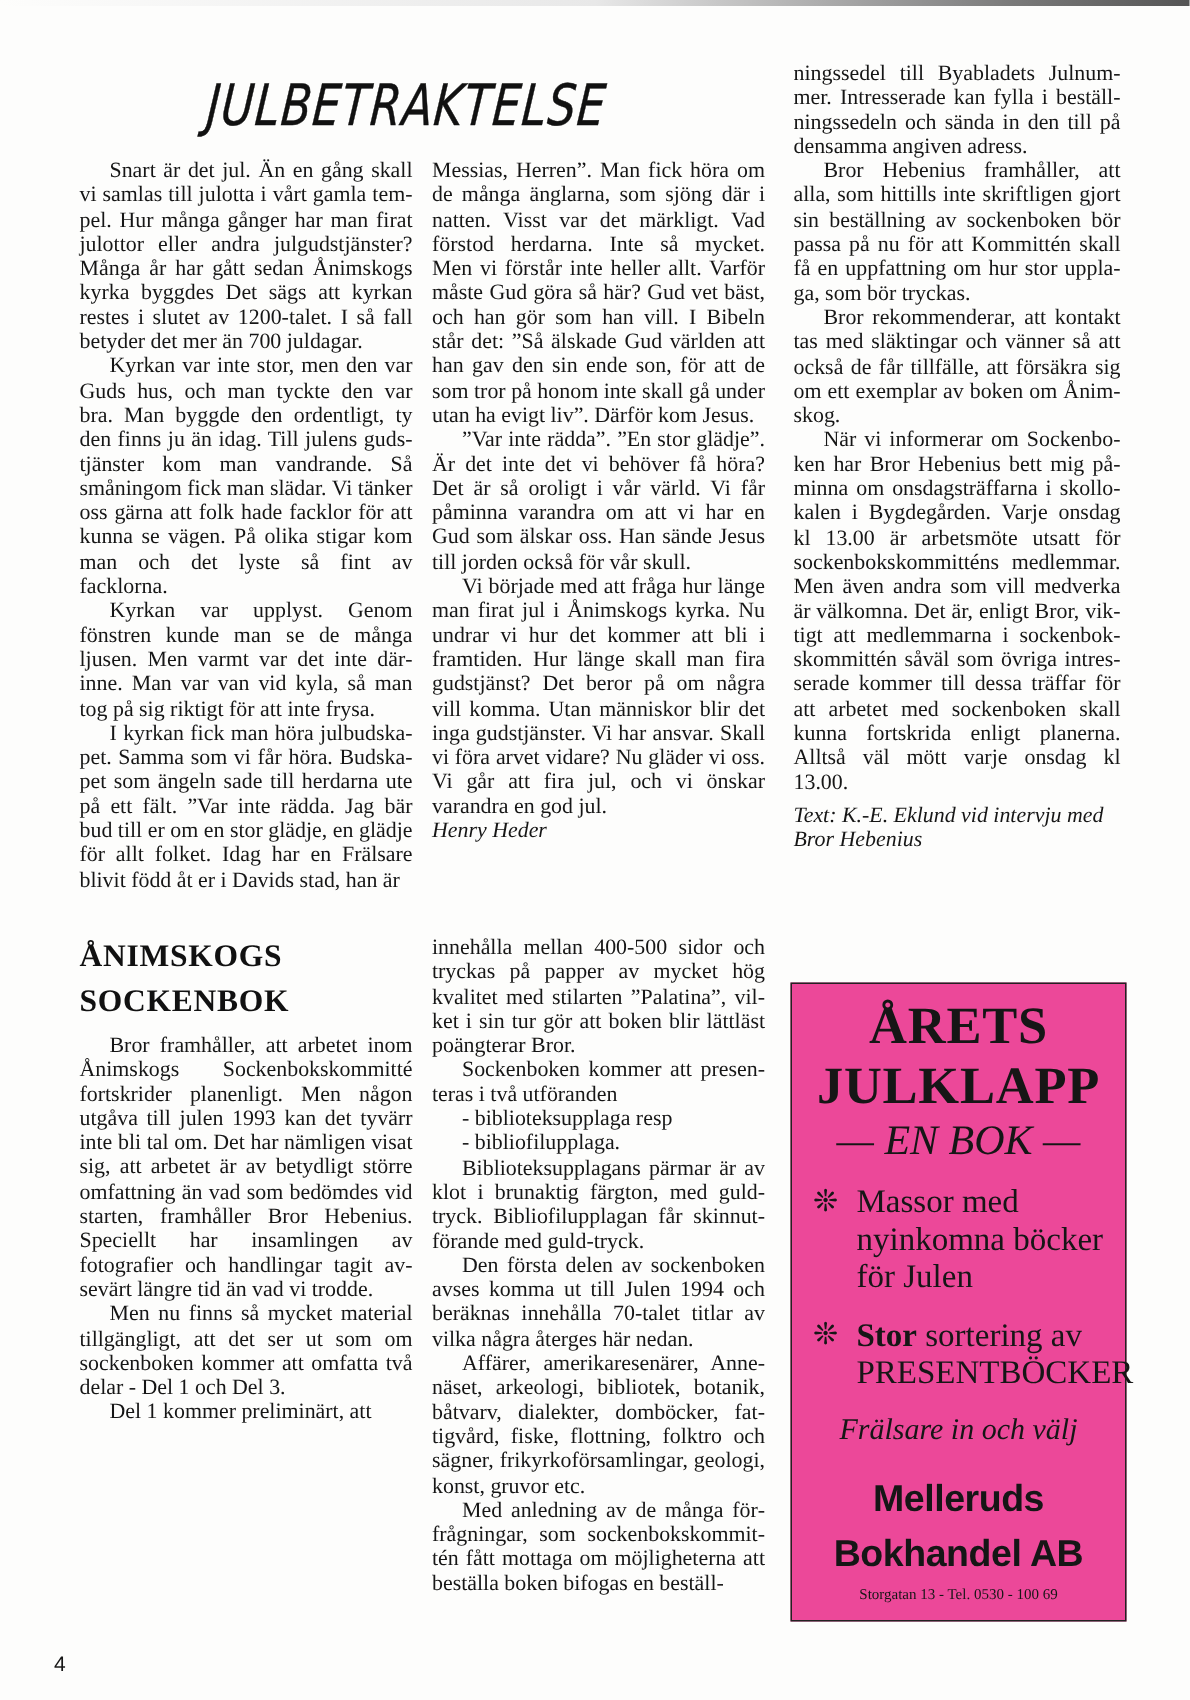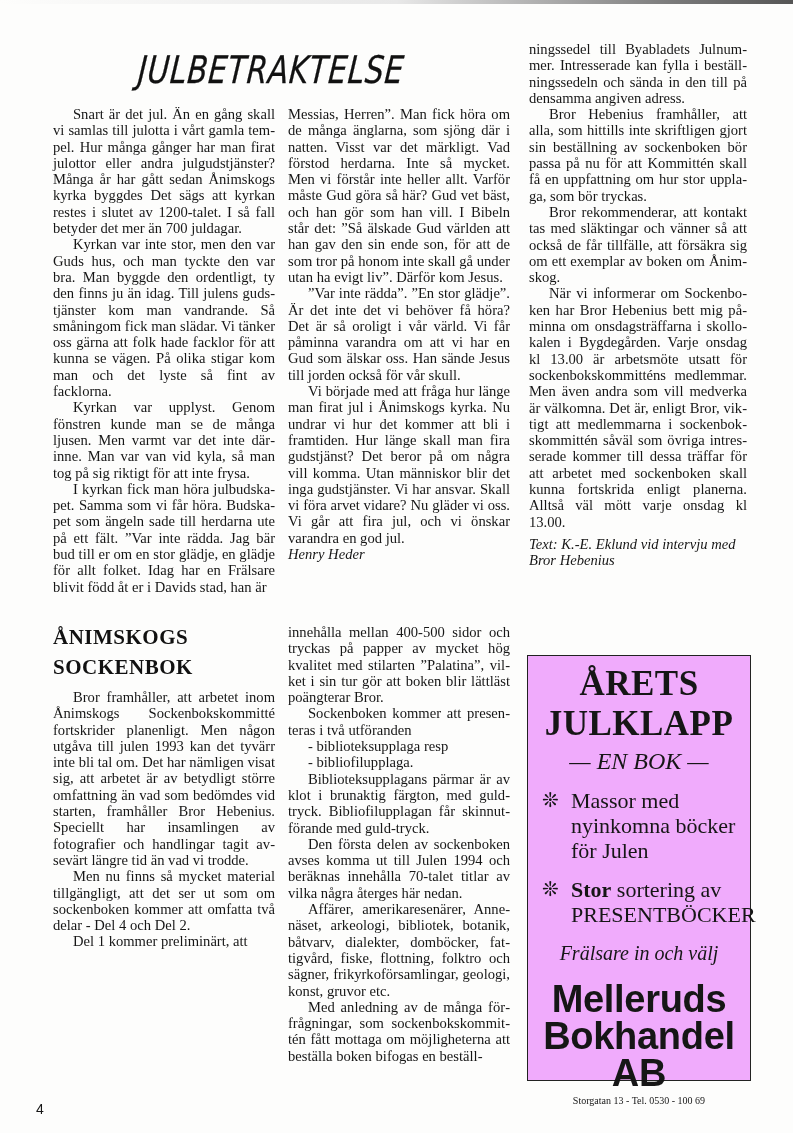--- a/index.html
+++ b/index.html
@@ -29,47 +29,47 @@
     -webkit-text-stroke:0.3px #111;
     white-space:nowrap;
   }
   .headline {
     position:absolute; left:53px; top:622px; width:230px;
     font-family:"Liberation Serif", serif; font-weight:bold;
     font-size:21px; line-height:30px; letter-spacing:0.5px; color:#111;
   }
   .ad {
     position:absolute; left:527px; top:655px; width:222px; height:424px;
-    border:1.5px solid #222; background:#f0abfc; text-align:center;
+    border:1.5px solid #222; background:#ec4899; text-align:center;
   }
   .ad .big {
     font-family:"Liberation Serif", serif; font-weight:bold;
     font-size:35px; line-height:40px; letter-spacing:0.5px; margin-top:8px;
   }
   .ad .enbok {
     font-family:"Liberation Serif", serif; font-style:italic;
-    font-size:24px; line-height:30px; margin-top:2px;
+    font-size:28px; line-height:30px; margin-top:2px;
   }
   .ad .bullet {
     text-align:left; position:relative; padding-left:43px;
     font-family:"Liberation Serif", serif; font-size:22px; line-height:25px;
   }
   .ad .bullet .ast {
     position:absolute; left:14px; top:0; font-size:20px;
     font-family:"DejaVu Sans", sans-serif;
   }
   .ad .b1 { margin-top:12px; }
   .ad .b2 { margin-top:14px; }
   .ad .welcome {
     font-family:"Liberation Serif", serif; font-style:italic;
     font-size:20px; margin-top:15px;
   }
   .ad .shop {
     font-family:"Liberation Sans", sans-serif; font-weight:bold;
-    font-size:38px; line-height:37px; margin-top:16px; letter-spacing:-0.3px;
+    font-size:25px; line-height:37px; margin-top:16px; letter-spacing:-0.3px;
   }
   .ad .addr {
     font-family:"Liberation Serif", serif; font-weight:normal;
     font-size:10px; margin-top:3px;
   }
   .pagenum {
     position:absolute; left:36px; top:1101px;
     font-family:"Liberation Sans", sans-serif; font-size:14px;
   }
 </style>
@@ -94,21 +94,21 @@
   <p class="sig">Henry Heder</p>
 </div>
 
 <div class="headline">
   <div>ÅNIMSKOGS</div>
   <div>SOCKENBOK</div>
 </div>
 
 <div class="col" style="left:53px; top:689px; width:222px;">
   <p>Bror framhåller, att arbetet inom Ånimskogs Sockenbokskommitté fortskrider planenligt. Men någon utgåva till julen 1993 kan det tyvärr inte bli tal om. Det har nämligen vi­sat sig, att arbetet är av betydligt stör­re omfattning än vad som bedömdes vid starten, framhåller Bror Hebe­nius. Speciellt har insamlingen av fotografier och handlingar tagit av­sevärt längre tid än vad vi trodde.</p>
-  <p>Men nu finns så mycket material tillgängligt, att det ser ut som om sockenboken kommer att omfatta två delar - Del 4 och Del 2.</p>
+  <p>Men nu finns så mycket material tillgängligt, att det ser ut som om sockenboken kommer att omfatta två delar - Del 1 och Del 3.</p>
   <p>Del 1 kommer preliminärt, att</p>
 </div>
 
 <div class="col" style="left:288px; top:624px; width:222px;">
   <p class="noindent">innehålla mellan 400-500 sidor och tryckas på papper av mycket hög kvalitet med stilarten ”Palatina”, vil­ket i sin tur gör att boken blir lättläst poängterar Bror.</p>
   <p>Sockenboken kommer att presen­teras i två utföranden</p>
   <p class="list">- biblioteksupplaga resp</p>
   <p class="list">- bibliofilupplaga.</p>
   <p>Biblioteksupplagans pärmar är av klot i brunaktig färgton, med guld­tryck. Bibliofilupplagan får skinnut­förande med guld-tryck.</p>
   <p>Den första delen av sockenboken avses komma ut till Julen 1994 och beräknas innehålla 70-talet titlar av vilka några återges här nedan.</p>

